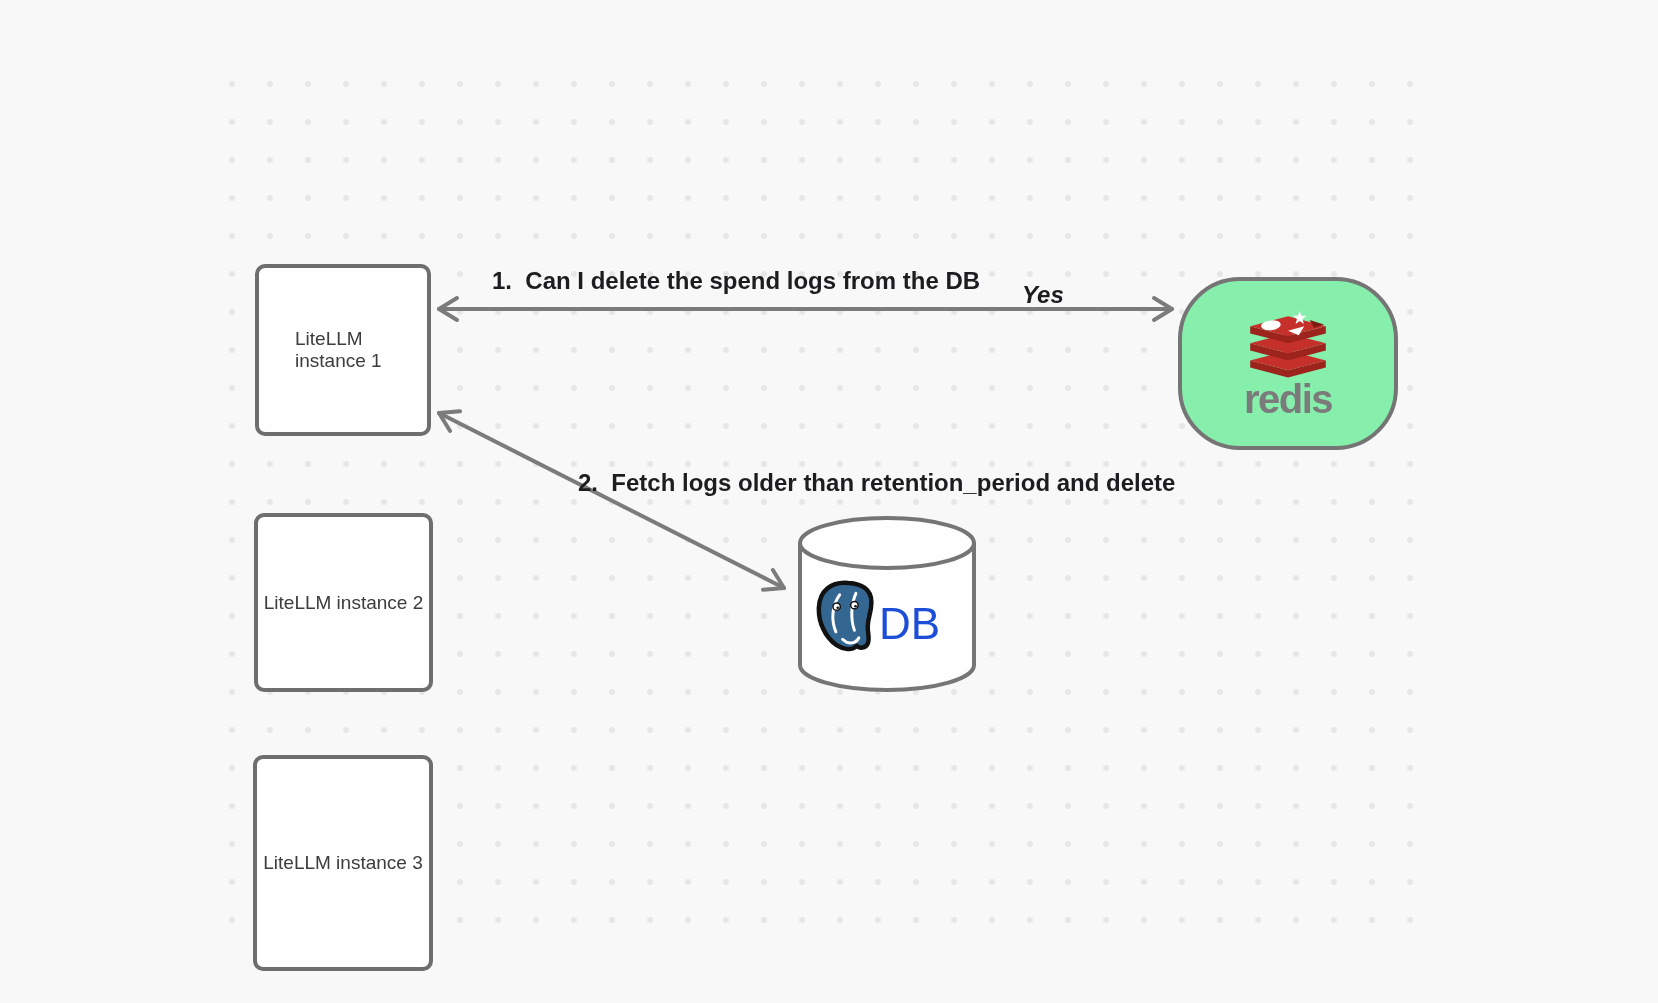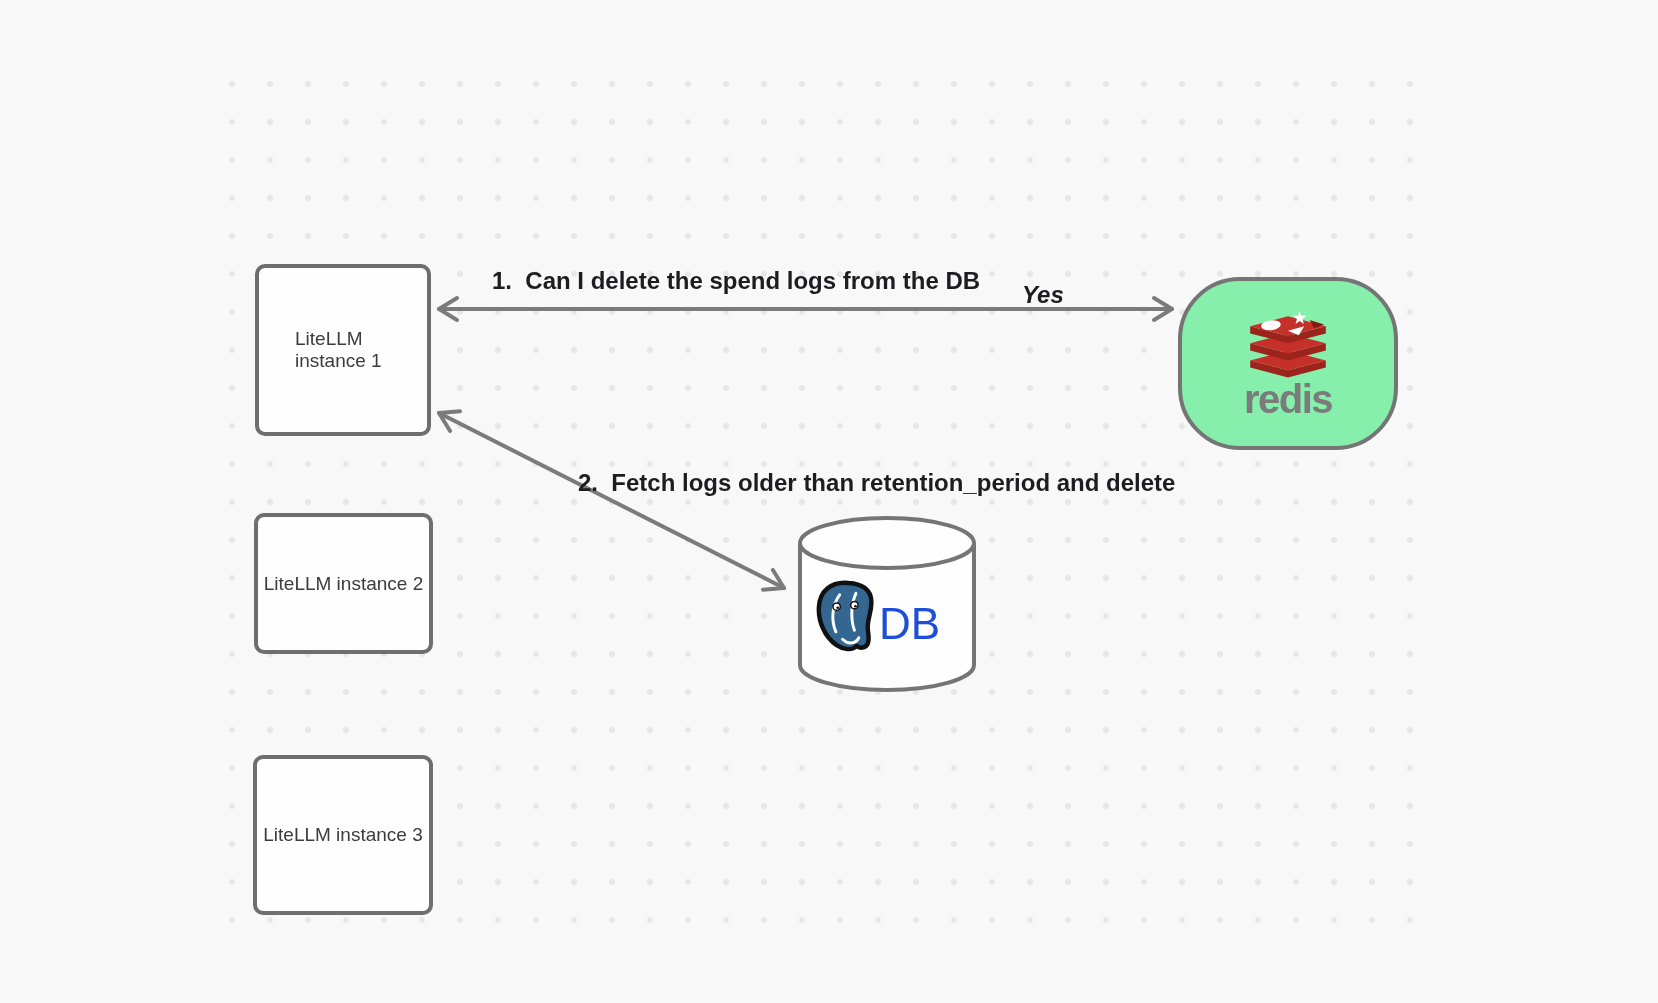--- a/index.html
+++ b/index.html
@@ -13,22 +13,22 @@
     background-image: radial-gradient(circle, #e7e7e7 2.6px, transparent 3.3px);
     background-size: 38px 38px;
   }
   .node-box {
     position:absolute; box-sizing:border-box;
     background:#fefefe; border:4px solid #6e6e6e; border-radius:10px;
     display:flex; align-items:center; justify-content:center;
     color:#3c3c3c; font-size:19px;
   }
   #box1 { left:255px; top:264px; width:176px; height:172px;padding-left:36px; }
-  #box2 { left:254px; top:513px; width:179px; height:141px; }
-  #box3 { left:253px; top:755px; width:180px; height:160px; }
+  #box2 { left:254px; top:513px; width:179px; height:179px; }
+  #box3 { left:253px; top:755px; width:180px; height:216px; }
 
   .redis-node {
     position:absolute; left:1178px; top:277px; width:220px; height:173px;
     box-sizing:border-box; background:#86efac;
     border:4px solid #757575; border-radius:62px;
     display:flex; flex-direction:column; align-items:center; justify-content:center;
   }
   .redis-wordmark {
     font-size:40px; font-weight:bold; color:#7b7b7b;
     letter-spacing:-1.5px; line-height:1; margin-top:-4px;

